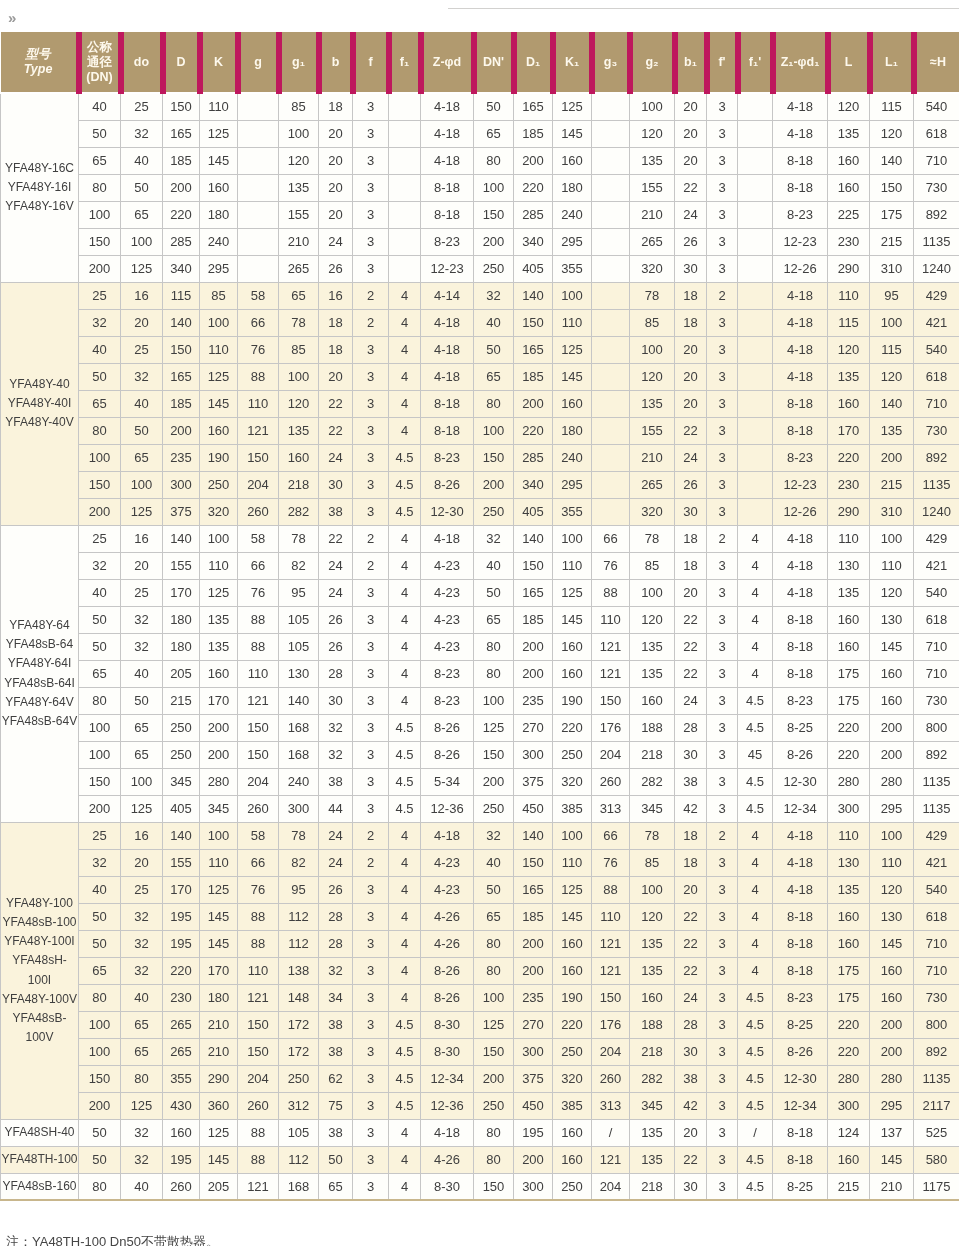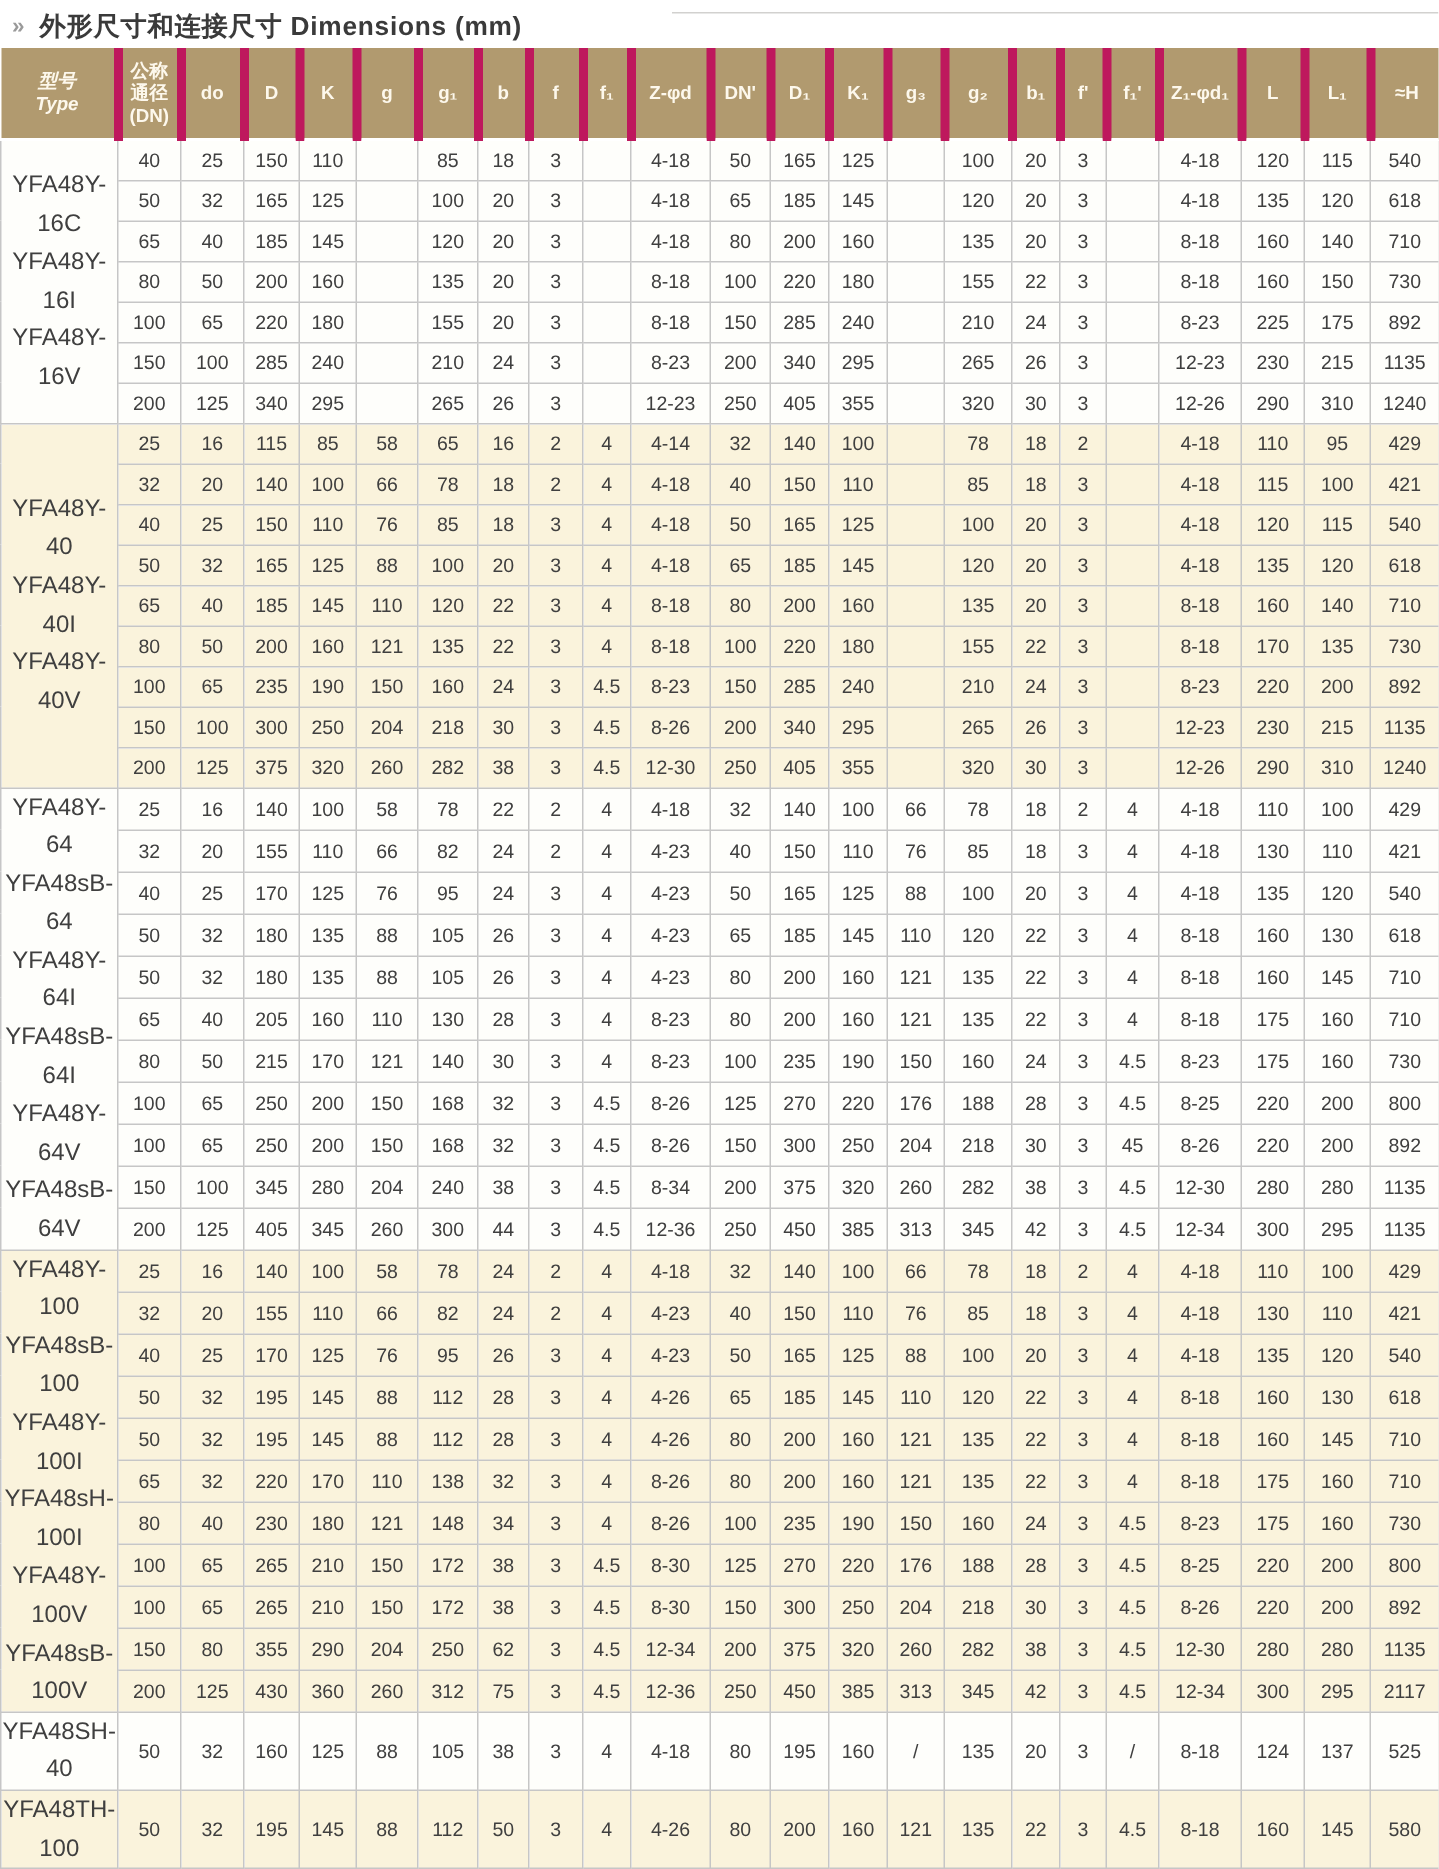--- a/index.html
+++ b/index.html
@@ -58,36 +58,35 @@
   tbody td{
     border:1px solid var(--grid-line);
     height:27px;text-align:center;vertical-align:middle;
     font-size:13px;color:var(--body-text);
     background:var(--band-plain);
     padding:0 1px;overflow:hidden;
   }
   tbody tr.shaded td{background:var(--band-shaded);}
   tbody tr.group-start td{border-top:1px solid var(--group-line);}
   td.type-cell{
-    font-size:16px;line-height:1.6;
+    font-size:12px;line-height:1.6;
     white-space:pre-line;padding:0;
   }
   .note{
     padding:8px 0 0 6px;
     font-size:13px;color:#464646;margin-top:24px;
   }
 </style>
 </head>
 <body>
 
 <div class="page">
   <div class="top-rule"></div>
   <div class="title-row">
     <span class="bullet">»</span>
-    <h1 class="title">外形尺寸和连接尺寸 Dimensions (mm)</h1>
   </div>
   <table>
     <colgroup>
         <col style="width: 78px;">
         <col style="width: 42px;">
         <col style="width: 42px;">
         <col style="width: 37px;">
         <col style="width: 38px;">
         <col style="width: 41px;">
         <col style="width: 40px;">
@@ -754,21 +753,21 @@
         <tr>
           <td>150</td>
           <td>100</td>
           <td>345</td>
           <td>280</td>
           <td>204</td>
           <td>240</td>
           <td>38</td>
           <td>3</td>
           <td>4.5</td>
-          <td>8-34</td>
+          <td>5-34</td>
           <td>200</td>
           <td>375</td>
           <td>320</td>
           <td>260</td>
           <td>282</td>
           <td>38</td>
           <td>3</td>
           <td>4.5</td>
           <td>12-30</td>
           <td>280</td>

